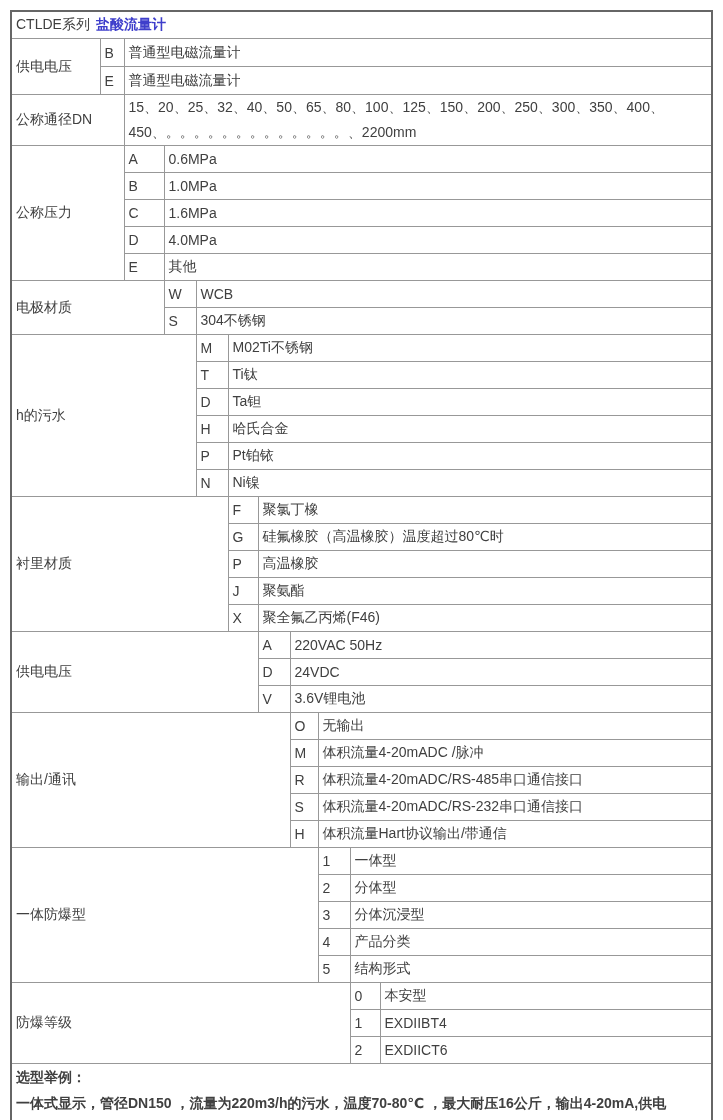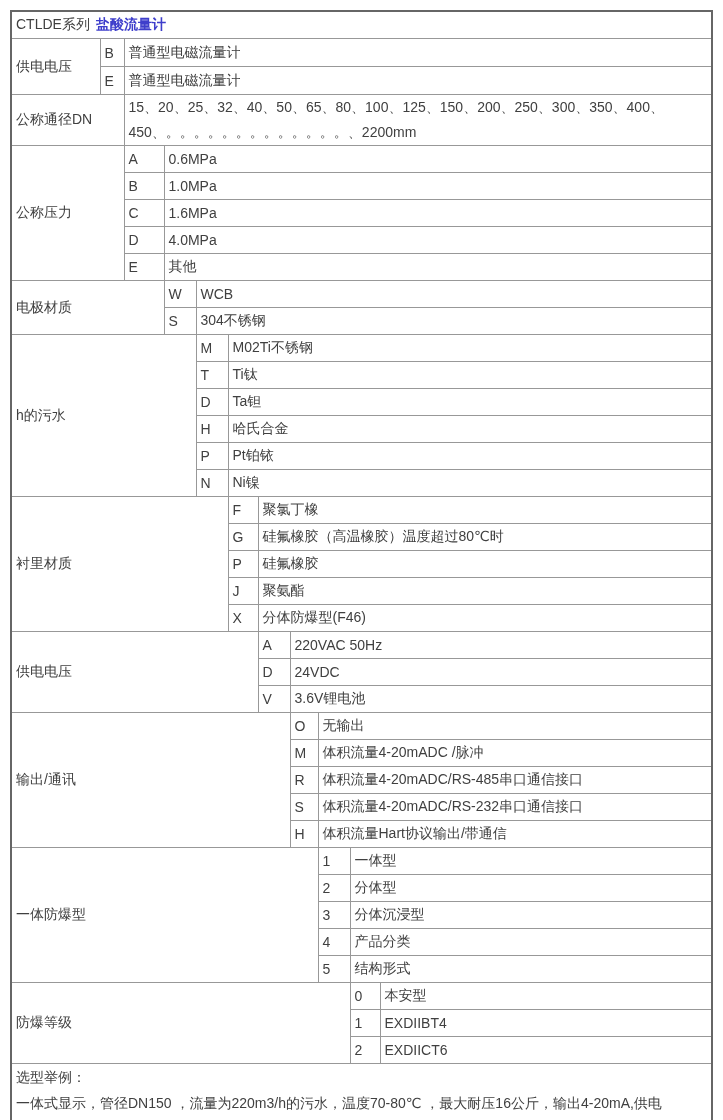--- a/index.html
+++ b/index.html
@@ -10,21 +10,21 @@
     padding:0 4px;height:26px;vertical-align:middle;overflow:hidden;}
   td.hdr{height:29px;padding-left:20px;font-size:15px;white-space:nowrap;}
   td.hdr .series{color:#3f3f3f;}
   td.hdr .product{color:#3e3ecb;font-weight:bold;margin-left:6px;}
   td.lbl{white-space:nowrap;}
   td.code{white-space:nowrap;}
   td.val{white-space:nowrap;}
   tr.pc td{height:27px;}
   td.dnval{height:52px;line-height:25px;white-space:normal;}
   td.example{height:78px;padding:2px 5px;vertical-align:middle;white-space:normal;line-height:26px;}
-  .exline{line-height:26px;}
+  .exline{line-height:26px;font-weight:bold;}
 </style>
 </head>
 <body>
 
 <div class="page">
 <table class="sel">
   <colgroup>
     <col style="width:89px">
         <col style="width:24px">
         <col style="width:40px">
@@ -125,29 +125,29 @@
     <td class="lbl" colspan="5" rowspan="5">衬里材质</td>
     <td class="code">F</td>
     <td class="val" colspan="5">聚氯丁橡</td>
   </tr>
   <tr>
     <td class="code">G</td>
     <td class="val" colspan="5">硅氟橡胶（高温橡胶）温度超过80℃时</td>
   </tr>
   <tr>
     <td class="code">P</td>
-    <td class="val" colspan="5">硅氟橡胶</td>
+    <td class="val" colspan="5">高温橡胶</td>
   </tr>
   <tr>
     <td class="code">J</td>
     <td class="val" colspan="5">聚氨酯</td>
   </tr>
   <tr>
     <td class="code">X</td>
-    <td class="val" colspan="5">分体防爆型(F46)</td>
+    <td class="val" colspan="5">聚全氟乙丙烯(F46)</td>
   </tr>
 
   <tr>
     <td class="lbl" colspan="6" rowspan="3">供电电压</td>
     <td class="code">A</td>
     <td class="val" colspan="4">220VAC 50Hz</td>
   </tr>
   <tr>
     <td class="code">D</td>
     <td class="val" colspan="4">24VDC</td>

